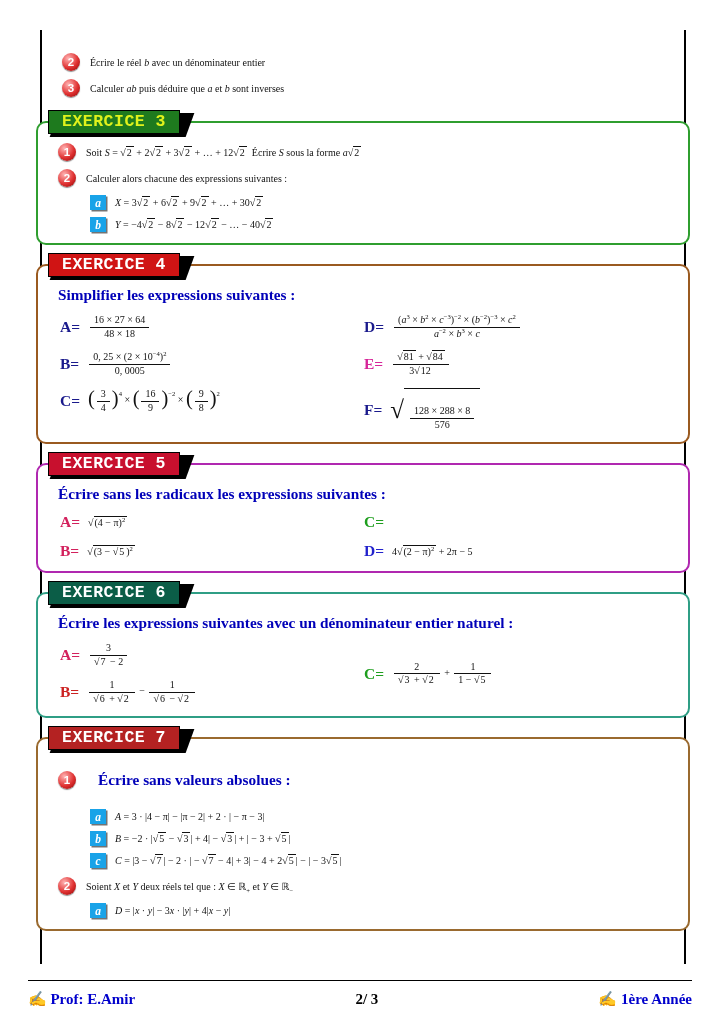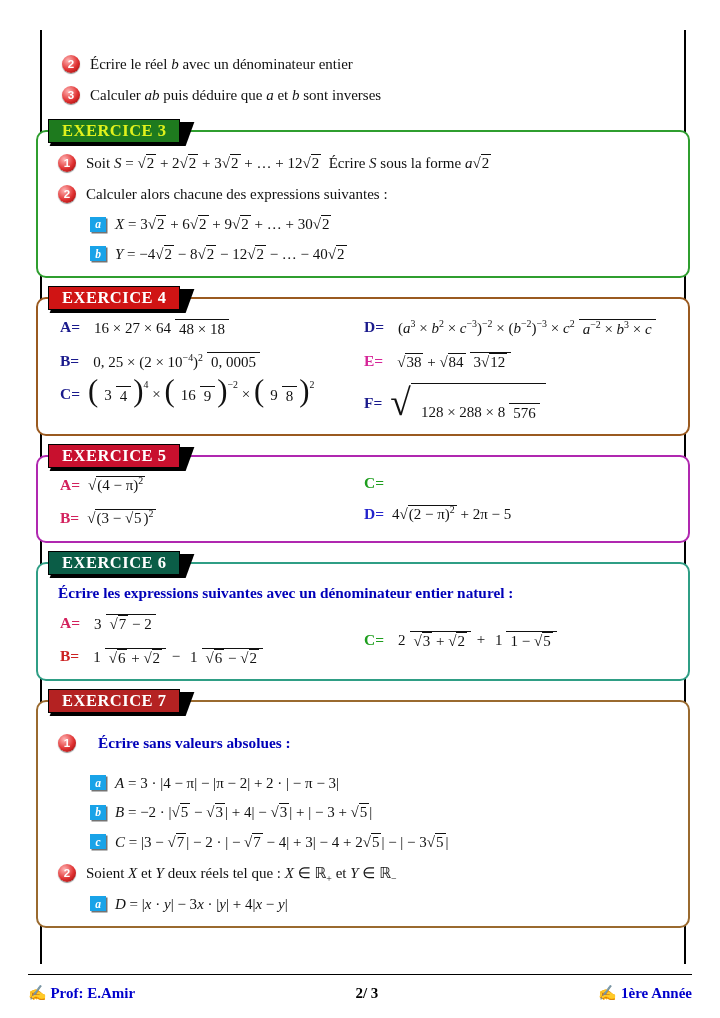--- a/index.html
+++ b/index.html
@@ -21,54 +21,54 @@
   .itxt{font-size:15.3px;}
 
   
   .exbox{position:relative;margin:0 30px 19px 36px;border:2px solid var(--border,#888);
      border-radius:10px;background:#fff;padding:17px 14px 11px 16px;}
   .tab{position:absolute;top:-13px;left:10px;}
   .tab .sh{position:absolute;left:6px;top:3px;right:-10px;bottom:-3px;background:#000;
      transform:skewX(-20deg);}
   .tab .fg{position:relative;z-index:1;display:inline-block;background:var(--hbg,#c00);
      color:var(--htx,#fff);border:1px solid #000;padding:0 13px 1px;font-weight:bold;
-     font-size:16.5px;line-height:21px;letter-spacing:.5px;}
+     font-size:16.5px;line-height:21px;letter-spacing:.5px;font-family:Liberation Mono, monospace;}
   .instr{color:#0000b8;font-weight:bold;font-size:15.3px;margin:3px 0 10px 4px;}
 
   .subitem{display:flex;align-items:center;gap:9px;margin:7px 0 0 36px;}
   .letsq{flex:0 0 auto;width:16px;height:15px;background:#19a3e8;color:#fff;
      font-size:11.5px;font-weight:bold;font-style:italic;display:inline-flex;
      align-items:center;justify-content:center;box-shadow:1.5px 1.5px 0 rgba(0,0,0,.55);}
 
   .cols{display:flex;}
   .col{flex:0 0 50%;display:flex;flex-direction:column;gap:11px;box-sizing:border-box;}
   .col.left{padding-left:6px;}
   .col.center{justify-content:center;}
   .row{display:flex;align-items:center;gap:8px;}
   .lab{font-weight:bold;font-size:15.5px;flex:0 0 auto;}
 
   
-  .math{font-size:15px;line-height:1.5;}
+  .math{font-size:10px;line-height:1.5;}
   .math i{font-style:italic;}
   .math sup{font-size:.66em;line-height:0;}
   .math sub{font-size:.66em;line-height:0;}
-  .fr{display:inline-flex;flex-direction:row;text-align:center;vertical-align:middle;
-      margin:0 2px;line-height:1.25;align-items:center;}
+  .fr{display:inline-flex;flex-direction:column;text-align:center;vertical-align:middle;
+      margin:0 2px;line-height:1.25;}
   .fr .n{display:block;padding:0 4px;}
   .fr .d{display:block;border-top:1.3px solid currentColor;padding:0 4px;}
   .sq{white-space:nowrap;}
   .sq .v{border-top:1.3px solid currentColor;padding:0 2px 0 1px;}
   .sq.tall{display:inline-flex;align-items:center;vertical-align:middle;}
   .sq.tall .r{font-size:2.5em;line-height:.85;font-weight:400;}
   .sq.tall .v{border-top:1.4px solid currentColor;padding:16px 4px 0;}
   .bp{font-size:2.05em;line-height:0;vertical-align:-.08em;font-weight:400;}
   .hx{vertical-align:1.15em;font-size:.62em;}
 
   
-  .footer{position:absolute;left:28px;right:28px;bottom:16px;}
+  .footer{position:absolute;left:28px;right:28px;bottom:10px;}
   .footer .rule{border-top:1.7px solid #000;margin-bottom:9px;}
   .footer .frow{display:flex;justify-content:space-between;align-items:baseline;
       font-weight:bold;font-size:15px;}
   .footer .blue{color:#0000cc;}
   .footer .center{color:#000;}
 </style>
 </head>
 <body>
 
 <div class="page">
@@ -109,20 +109,21 @@
         <span class="letsq">b</span>
         <span class="math"><i>Y</i> = −4<span class="sq"><span class="r">√</span><span class="v">2</span></span> − 8<span class="sq"><span class="r">√</span><span class="v">2</span></span> − 12<span class="sq"><span class="r">√</span><span class="v">2</span></span> − … − 40<span class="sq"><span class="r">√</span><span class="v">2</span></span></span>
       </div>
     </section>
 
     <section class="exbox" style="--border: #9a5a20; --hbg: #d01414; --htx: #ffffff;">
       <div class="tab">
         <span class="sh"></span>
         <span class="fg">EXERCICE 4</span>
       </div>
+      <div class="instr">Simplifier les expressions suivantes :</div>
       <div class="cols">
         <div class="col left">
           <div class="row">
             <span class="lab" style="color: rgb(26, 26, 140);">A=</span>
             <span class="math"><span class="fr">
                   <span class="n">16 × 27 × 64</span>
                   <span class="d">48 × 18</span>
                 </span></span>
           </div>
           <div class="row">
@@ -150,21 +151,21 @@
           <div class="row">
             <span class="lab" style="color: rgb(26, 26, 140);">D=</span>
             <span class="math"><span class="fr">
                   <span class="n">(<i>a</i><sup>3</sup> × <i>b</i><sup>2</sup> × <i>c</i><sup>−3</sup>)<sup>−2</sup> × (<i>b</i><sup>−2</sup>)<sup>−3</sup> × <i>c</i><sup>2</sup></span>
                   <span class="d"><i>a</i><sup>−2</sup> × <i>b</i><sup>3</sup> × <i>c</i></span>
                 </span></span>
           </div>
           <div class="row">
             <span class="lab" style="color: rgb(214, 37, 152);">E=</span>
             <span class="math"><span class="fr">
-                  <span class="n"><span class="sq"><span class="r">√</span><span class="v">38</span></span> + <span class="sq"><span class="r">√</span><span class="v">84</span></span></span>
+                  <span class="n"><span class="sq"><span class="r">√</span><span class="v">81</span></span> + <span class="sq"><span class="r">√</span><span class="v">84</span></span></span>
                   <span class="d">3<span class="sq"><span class="r">√</span><span class="v">12</span></span></span>
                 </span></span>
           </div>
           <div class="row">
             <span class="lab" style="color: rgb(26, 26, 140);">F=</span>
             <span class="math"><span class="sq tall">
                   <span class="r">√</span>
                   <span class="v"><span class="fr">
                       <span class="n">128 × 288 × 8</span>
                       <span class="d">576</span>
@@ -173,20 +174,21 @@
           </div>
         </div>
       </div>
     </section>
 
     <section class="exbox" style="--border: #b028b0; --hbg: #c8102e; --htx: #ffffff;">
       <div class="tab">
         <span class="sh"></span>
         <span class="fg">EXERCICE 5</span>
       </div>
+      <div class="instr">Écrire sans les radicaux les expressions suivantes :</div>
       <div class="cols">
         <div class="col left">
           <div class="row">
             <span class="lab" style="color: rgb(211, 33, 93);">A=</span>
             <span class="math"><span class="sq"><span class="r">√</span><span class="v">(4 − π)<sup>2</sup></span></span></span>
           </div>
           <div class="row">
             <span class="lab" style="color: rgb(211, 33, 93);">B=</span>
             <span class="math"><span class="sq"><span class="r">√</span><span class="v">(3 − <span class="sq"><span class="r">√</span><span class="v">5</span></span>)<sup>2</sup></span></span></span>
           </div>

